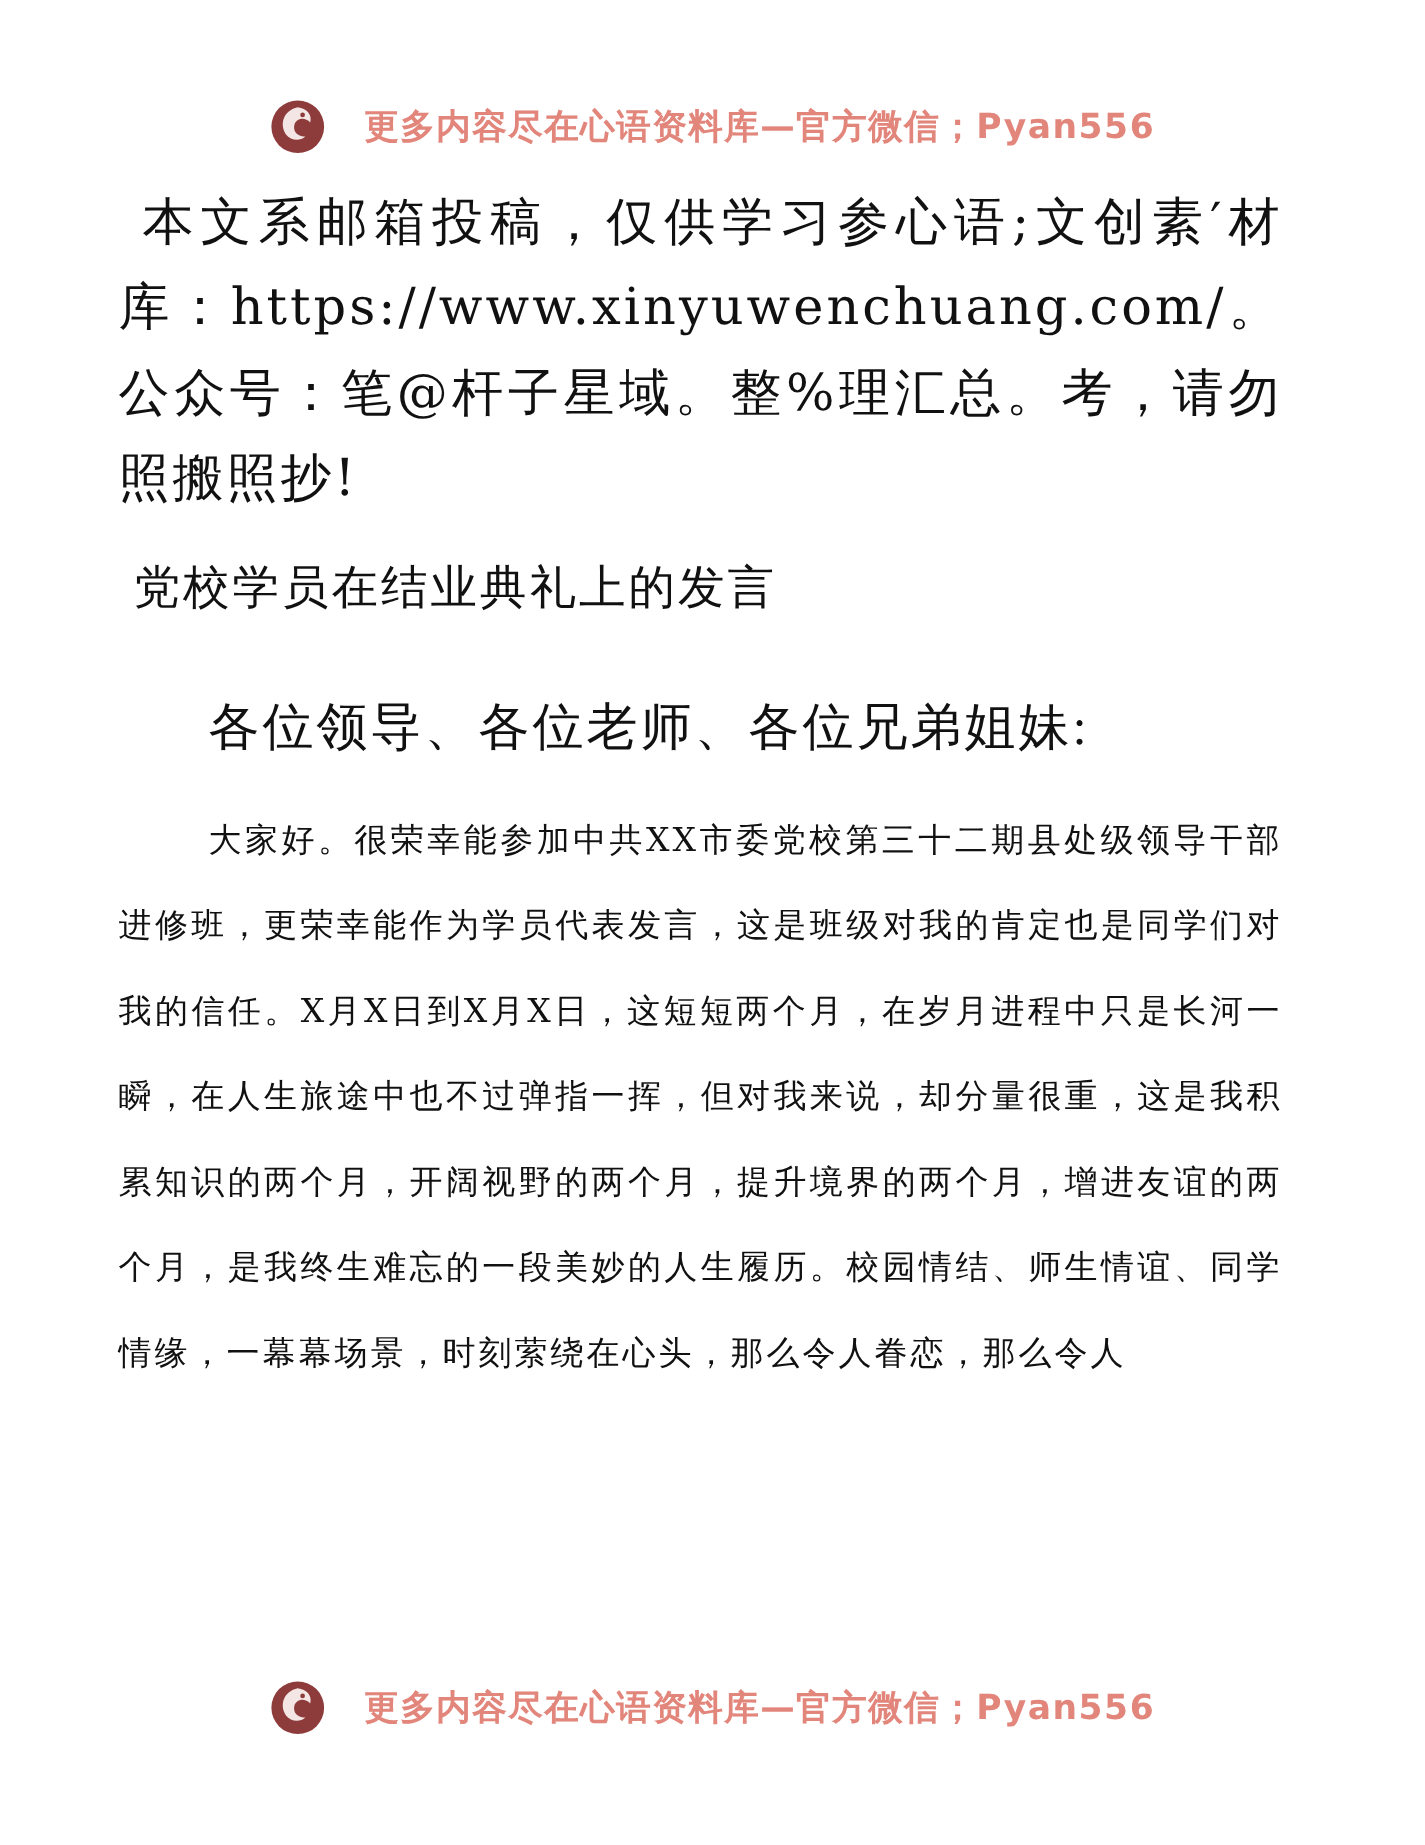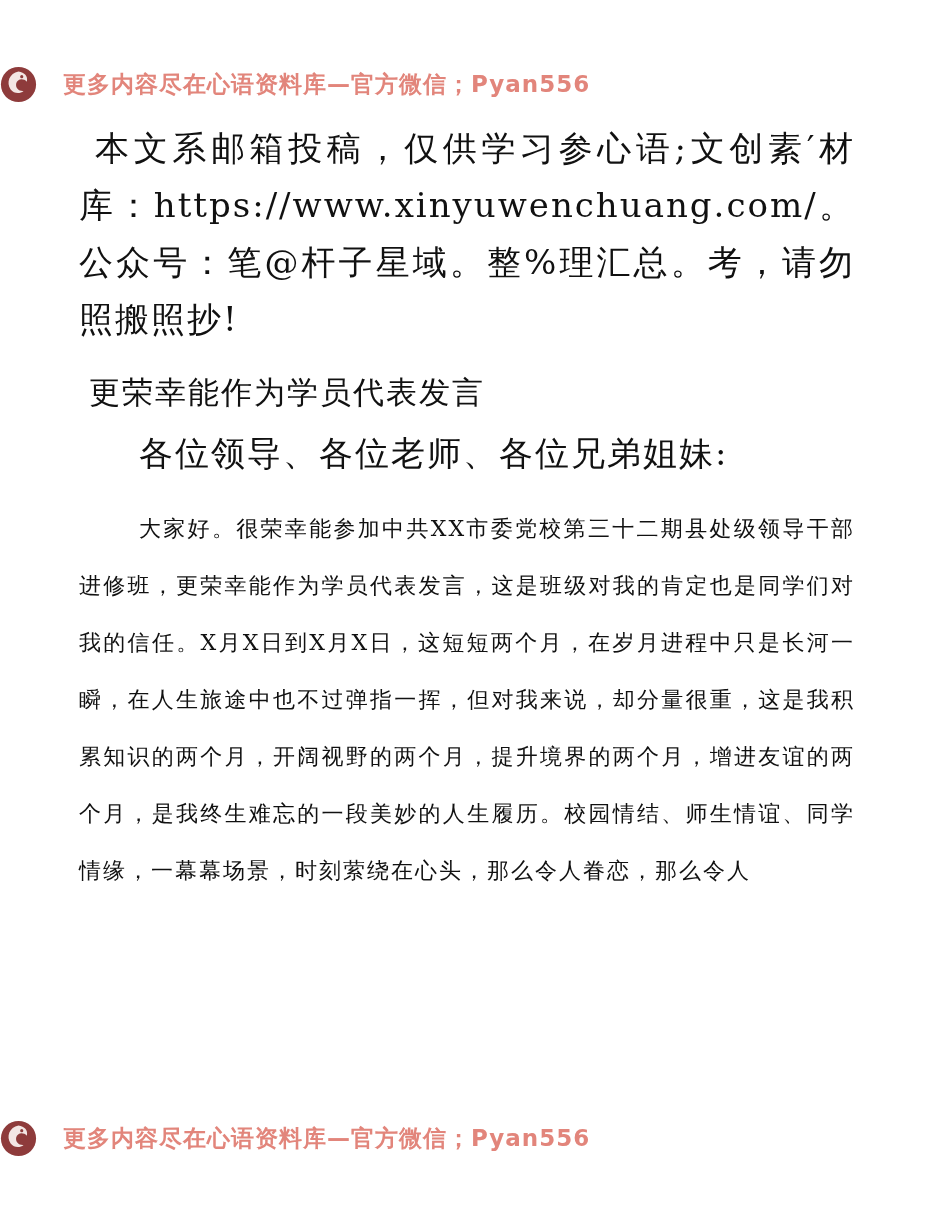--- a/index.html
+++ b/index.html
@@ -16,20 +16,21 @@
     overflow: hidden;
   }
 
   
   .brand-bar {
     position: absolute;
     left: 0;
     right: 0;
     display: flex;
     align-items: center;
+    justify-content: center;
     gap: 26px;
   }
   .brand-bar.top { top: 66px; }
   .brand-bar.bottom { top: 1120px; }
   .logo {
     width: 37px;
     height: 37px;
     flex: 0 0 auto;
     display: inline-flex;
   }
@@ -60,25 +61,26 @@
   }
   .doc-title {
     margin: 16px 0 0 0;
     font-size: 31px;
     font-weight: normal;
     line-height: 57px;
     letter-spacing: 2px;
     text-indent: 10px;
   }
   .salutation {
-    margin: 4px 0 0 0;
+    margin: 36px 0 0 0;
     font-size: 34px;
     line-height: 57px;
     letter-spacing: 2px;
     text-indent: 60px;
+    font-family: Liberation Serif, serif;
   }
   .body-para {
     margin: 18px 0 0 0;
     font-size: 22px;
     line-height: 57px;
     letter-spacing: 2px;
     text-align: justify;
     text-indent: 60px;
     word-break: break-all;
   }
@@ -92,21 +94,21 @@
       <circle cx="20" cy="20" r="19" fill="#8e3b3b"></circle>
       <path d="M20 6 C 10 8 6.5 18 11.5 25.5 C 15 30 21.5 30.5 25.5 27 C 20.5 27.5 16.5 24 17.5 19 C 18.5 14 25 12.5 29 17 C 30.5 11 26.5 7 20 6 Z" fill="#f3e6e4"></path>
       <circle cx="23.5" cy="11.5" r="1.7" fill="#8e3b3b"></circle>
     </svg>
   </span>
   <span class="brand-text">更多内容尽在心语资料库—官方微信；Pyan556</span>
 </header>
 
 <main class="content">
   <p class="notice">本文系邮箱投稿，仅供学习参心语;文创素′材库：https://www.xinyuwenchuang.com/。公众号：笔@杆子星域。整%理汇总。考，请勿照搬照抄!</p>
-  <h1 class="doc-title">更荣幸能作为学员代表发言</h1>
+  <h1 class="doc-title">党校学员在结业典礼上的发言</h1>
   <p class="salutation">各位领导、各位老师、各位兄弟姐妹:</p>
   <p class="body-para">大家好。很荣幸能参加中共XX市委党校第三十二期县处级领导干部进修班，更荣幸能作为学员代表发言，这是班级对我的肯定也是同学们对我的信任。X月X日到X月X日，这短短两个月，在岁月进程中只是长河一瞬，在人生旅途中也不过弹指一挥，但对我来说，却分量很重，这是我积累知识的两个月，开阔视野的两个月，提升境界的两个月，增进友谊的两个月，是我终生难忘的一段美妙的人生履历。校园情结、师生情谊、同学情缘，一幕幕场景，时刻萦绕在心头，那么令人眷恋，那么令人</p>
 </main>
 
 <footer class="brand-bar bottom">
   <span class="logo">
     <svg viewBox="0 0 40 40" width="37" height="37" aria-hidden="true">
       <circle cx="20" cy="20" r="19" fill="#8e3b3b"></circle>
       <path d="M20 6 C 10 8 6.5 18 11.5 25.5 C 15 30 21.5 30.5 25.5 27 C 20.5 27.5 16.5 24 17.5 19 C 18.5 14 25 12.5 29 17 C 30.5 11 26.5 7 20 6 Z" fill="#f3e6e4"></path>
       <circle cx="23.5" cy="11.5" r="1.7" fill="#8e3b3b"></circle>

